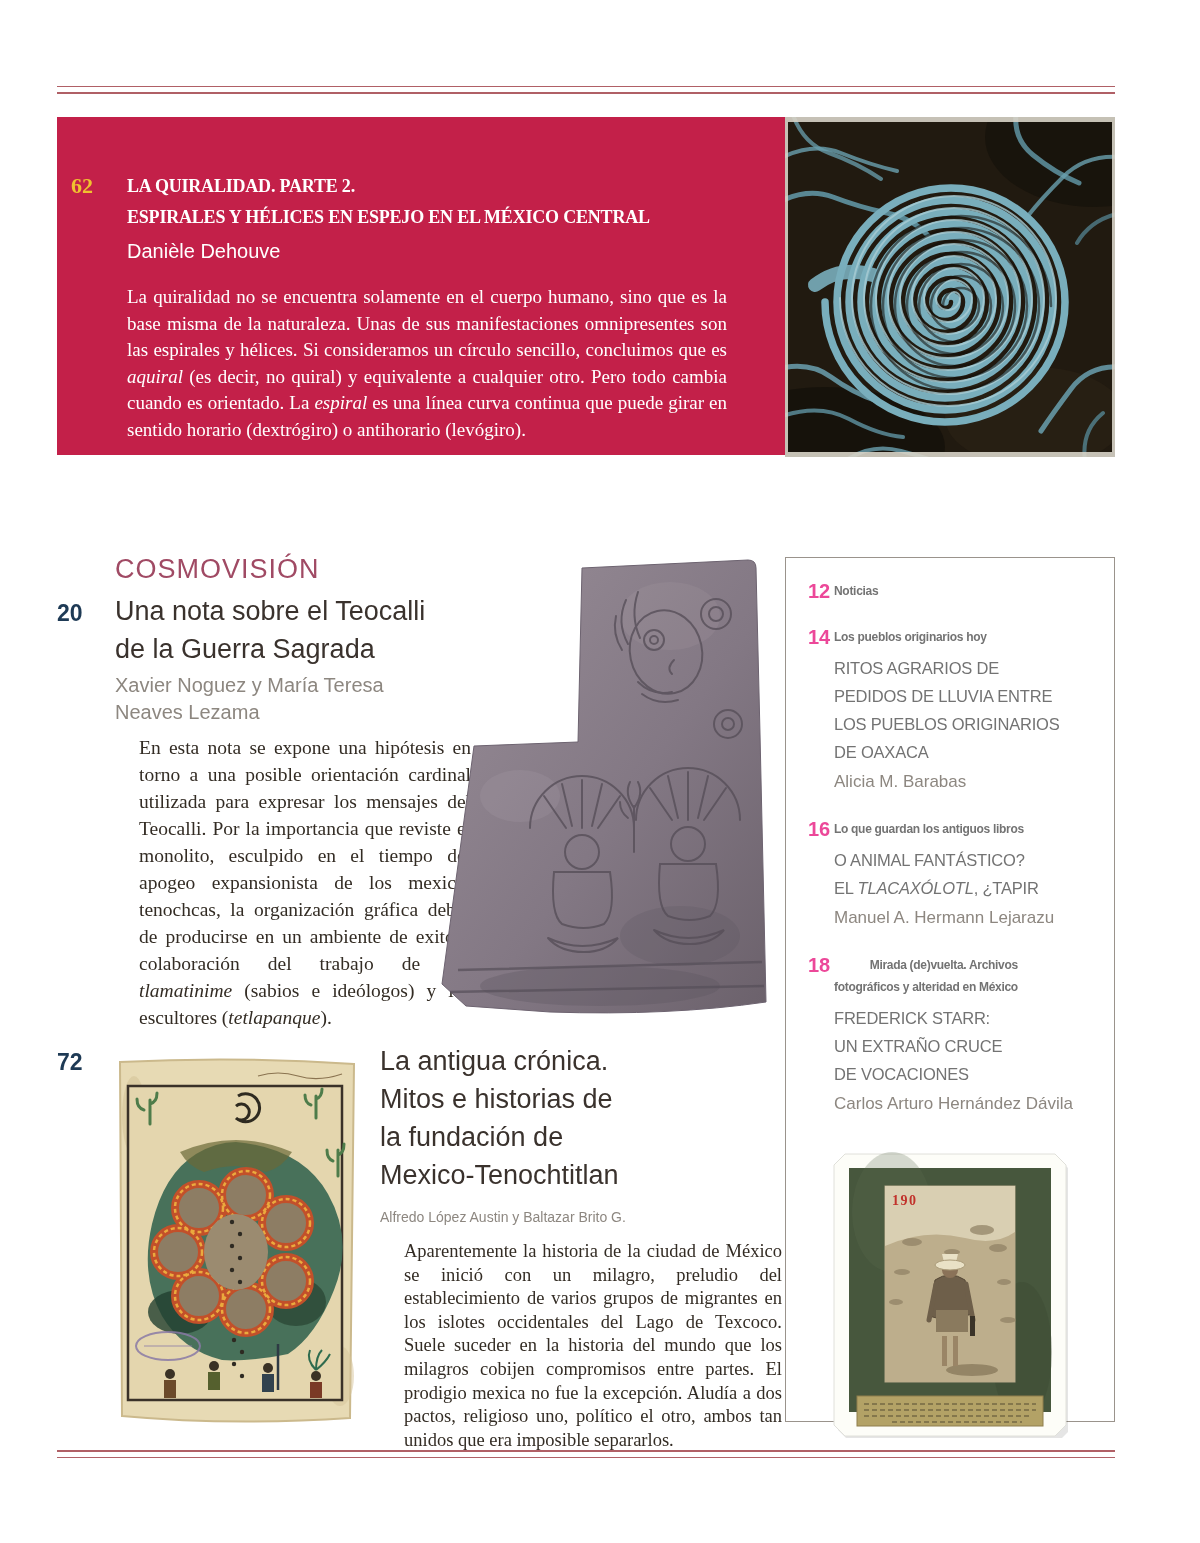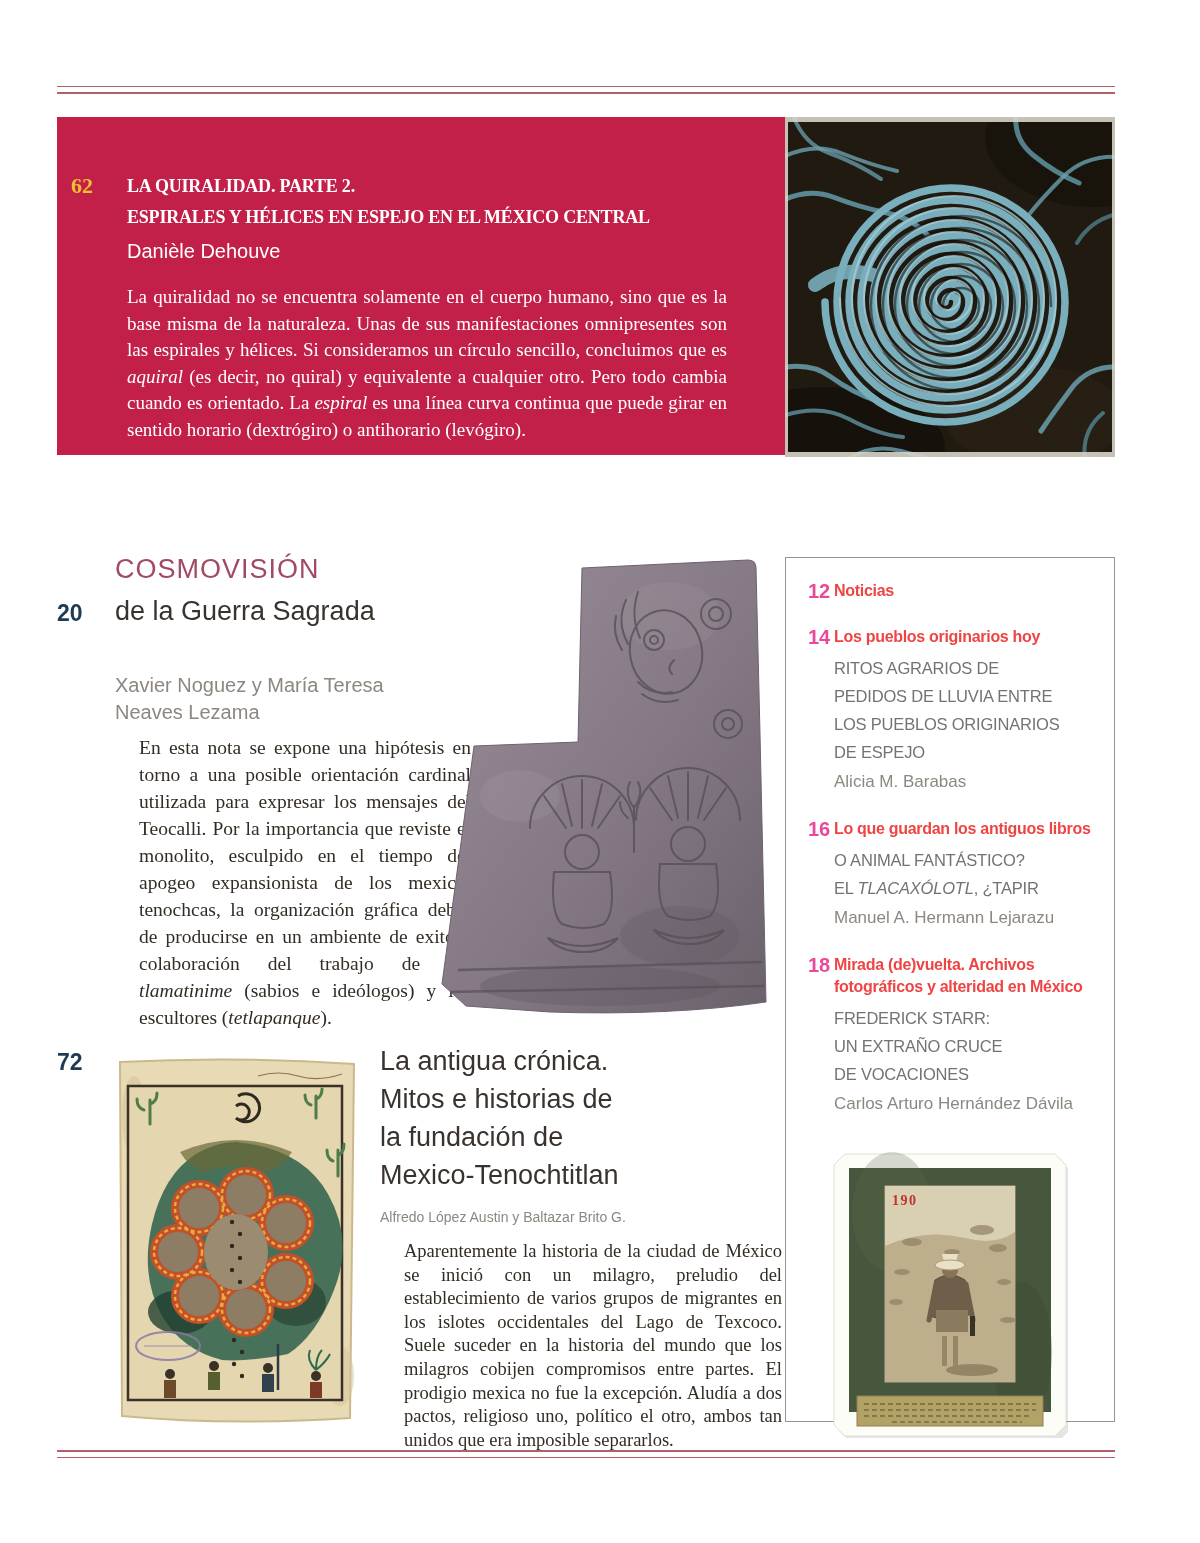--- a/index.html
+++ b/index.html
@@ -39,21 +39,21 @@
   .cron-title{left:380px;top:1042px;}
   .cron-author{left:380px;top:1204px;font-size:14px;}
   .cron-abstract{left:380px;top:1240px;width:378px;font-size:18.5px;line-height:23.6px;}
 
   
   .sidebar{position:absolute;left:785px;top:557px;width:330px;height:865px;
            border:1px solid #9a938c;box-sizing:border-box;padding:22px 8px 0 18px;}
   .sb-item{margin-bottom:24px;}
   .sb-head{display:flex;}
   .sb-num{width:30px;flex:none;font-weight:bold;font-size:20px;line-height:22px;color:#ec4899;text-align:center;}
-  .sb-title{font-weight:bold;font-size:16px;line-height:22px;color:#ef4444;letter-spacing:-0.3px;}
+  .sb-title{font-weight:bold;font-size:12px;line-height:22px;color:#737373;letter-spacing:-0.3px;text-align:right;}
   .sb-title div{white-space:nowrap;}
   .sb-caps{margin:6px 0 3px 30px;font-size:16.5px;line-height:28px;color:#737373;
            letter-spacing:-0.2px;}
   .sb-caps div{white-space:nowrap;}
   .sb-caps i{font-style:italic;}
   .sb-author{margin-left:30px;font-size:17px;line-height:25px;color:#8d8780;white-space:nowrap;}
   .starr-wrap{margin:18px 0 0 28px;width:236px;height:286px;}
 </style>
 </head>
 <body>
@@ -100,20 +100,21 @@
       <rect x="0" y="0" width="330" height="5"></rect>
         <rect x="0" y="335" width="330" height="5"></rect>
       <rect x="0" y="0" width="3" height="340"></rect>
         <rect x="327" y="0" width="3" height="340"></rect>
     </g>
   </svg>
 
   <div class="kicker">COSMOVISIÓN</div>
   <div class="pagenum" style="top:600px;">20</div>
   <div class="art-title" style="left:115px;top:592px;">
+    <div>Una nota sobre el Teocalli</div>
     <div>de la Guerra Sagrada</div>
   </div>
   <div class="art-author" style="left:115px;top:672px;">
     <div>Xavier Noguez y María Teresa</div>
     <div>Neaves Lezama</div>
   </div>
   <div class="art-abstract teo-abstract"><span>En esta nota se expone una hipótesis en torno a una posible orientación cardinal utilizada para expresar los mensajes del Teocalli. Por la importancia que reviste el monolito, esculpido en el tiempo del apogeo expansionista de los mexica-tenochcas, la organización gráfica debió de producirse en un ambiente de exitosa colaboración del trabajo de los </span><i>tlamatinime</i><span> (sabios e ideólogos) y los escultores (</span><i>tetlapanque</i><span>).</span></div>
 
   <svg class="img-abs" style="left:430px;top:556px;" width="340" height="466" viewBox="0 0 340 466">
     <defs>
@@ -170,21 +171,21 @@
       <div class="sb-head">
         <div class="sb-num">14</div>
         <div class="sb-title">
             <div>Los pueblos originarios hoy</div>
           </div>
       </div>
       <div class="sb-caps">
         <div>RITOS AGRARIOS DE</div>
         <div>PEDIDOS DE LLUVIA ENTRE</div>
         <div>LOS PUEBLOS ORIGINARIOS</div>
-        <div>DE ESPEJO</div>
+        <div>DE OAXACA</div>
       </div>
       <div class="sb-author">Alicia M. Barabas</div>
     </div>
 
     <div class="sb-item">
       <div class="sb-head">
         <div class="sb-num">16</div>
         <div class="sb-title">
             <div>Lo que guardan los antiguos libros</div>
           </div>

